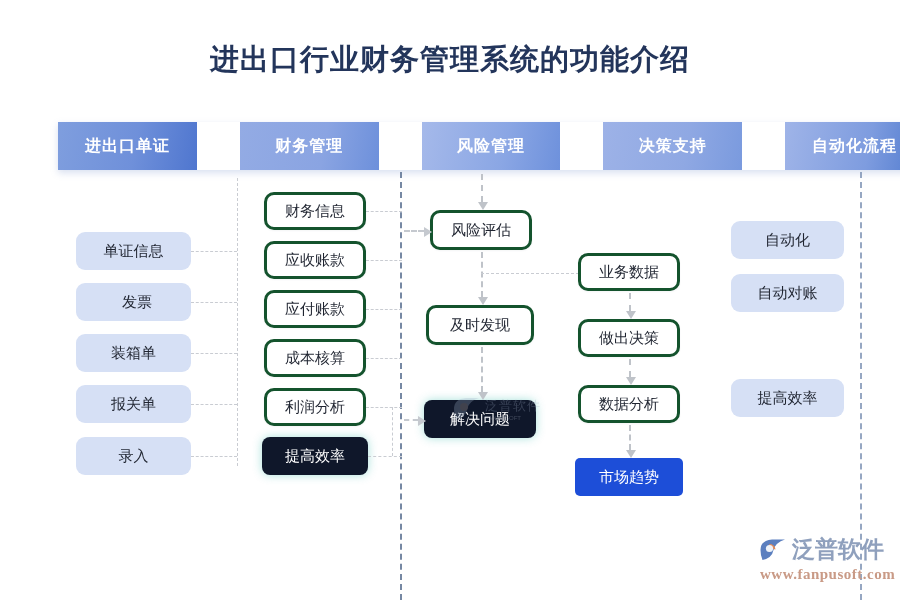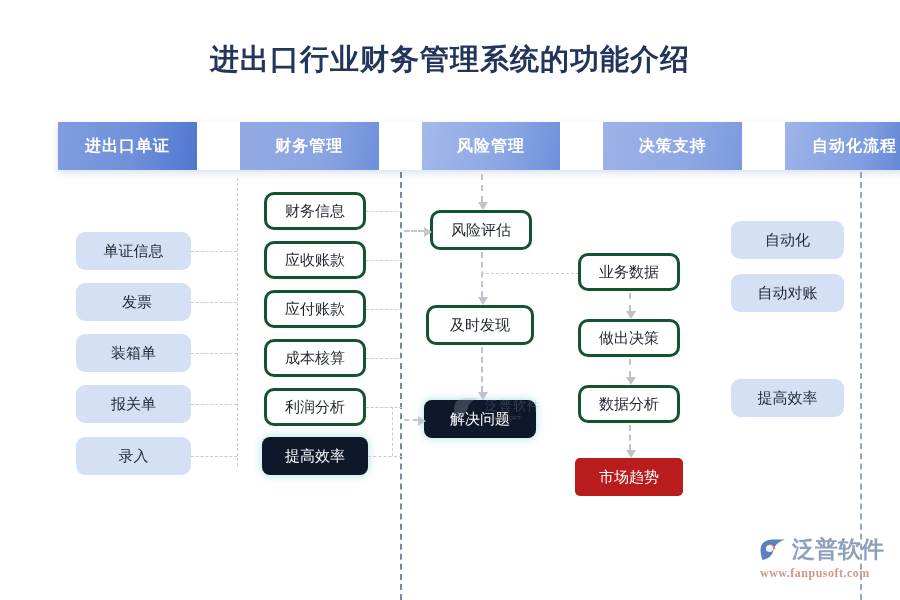--- a/index.html
+++ b/index.html
@@ -64,21 +64,21 @@
   }
   
   .node.teal {
     background: #0f172a;
     color: #ffffff;
     border-radius: 8px;
     box-shadow: 0 0 10px rgba(59,188,176,0.45);
   }
   
   .node.blue {
-    background: #b91c1c;
+    background: #1d4ed8;
     color: #ffffff;
     border-radius: 5px;
   }
 
   
   .hline {
     position: absolute; height: 0;
     border-top: 1px dashed #c9ccd2;
   }
   .vline {
@@ -136,21 +136,21 @@
   }
   .brand-row { display: flex; align-items: center; gap: 4px; }
   .brand-mark { width: 30px; height: 28px; flex: 0 0 auto; }
   .brand-name {
     font-size: 23px; font-weight: bold;
     color: #8fa0bd; letter-spacing: 0px;
   }
   .brand-url {
     margin-top: 1px; margin-left: 2px;
     font-family: "Liberation Serif", "DejaVu Serif", serif;
-    font-size: 12px; font-weight: bold;
+    font-size: 15px; font-weight: bold;
     color: #c99a86; letter-spacing: .5px;
   }
 </style>
 </head>
 <body>
 
 <div id="canvas">
 
   <div class="title">进出口行业财务管理系统的功能介绍</div>
 

